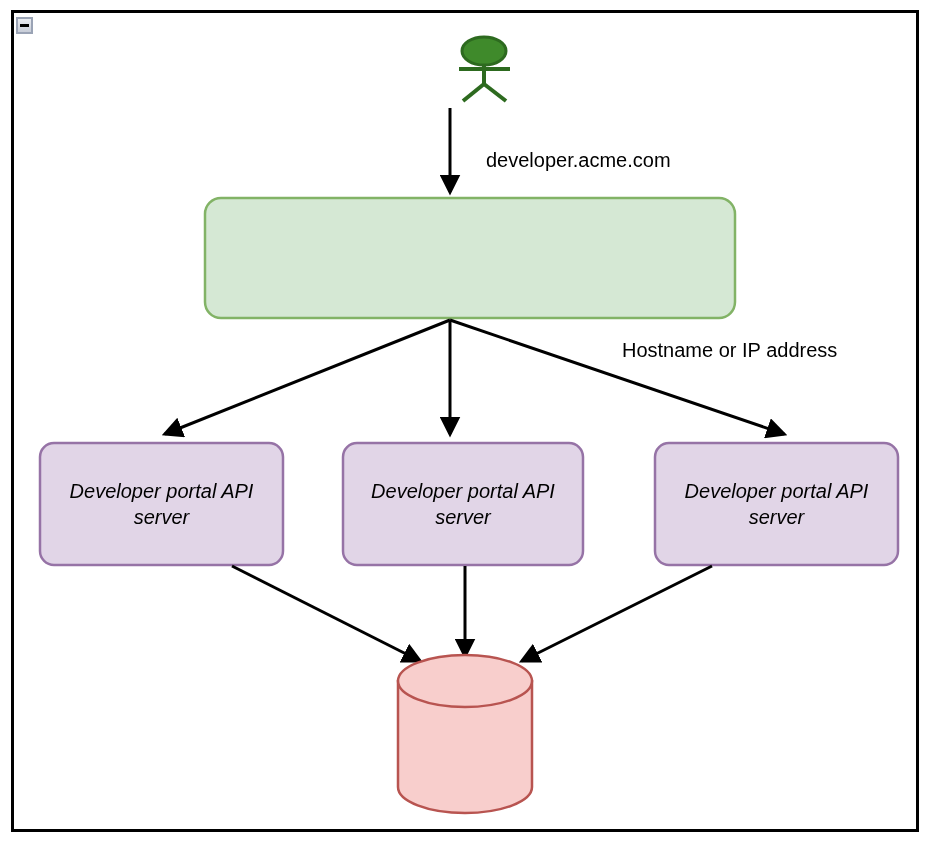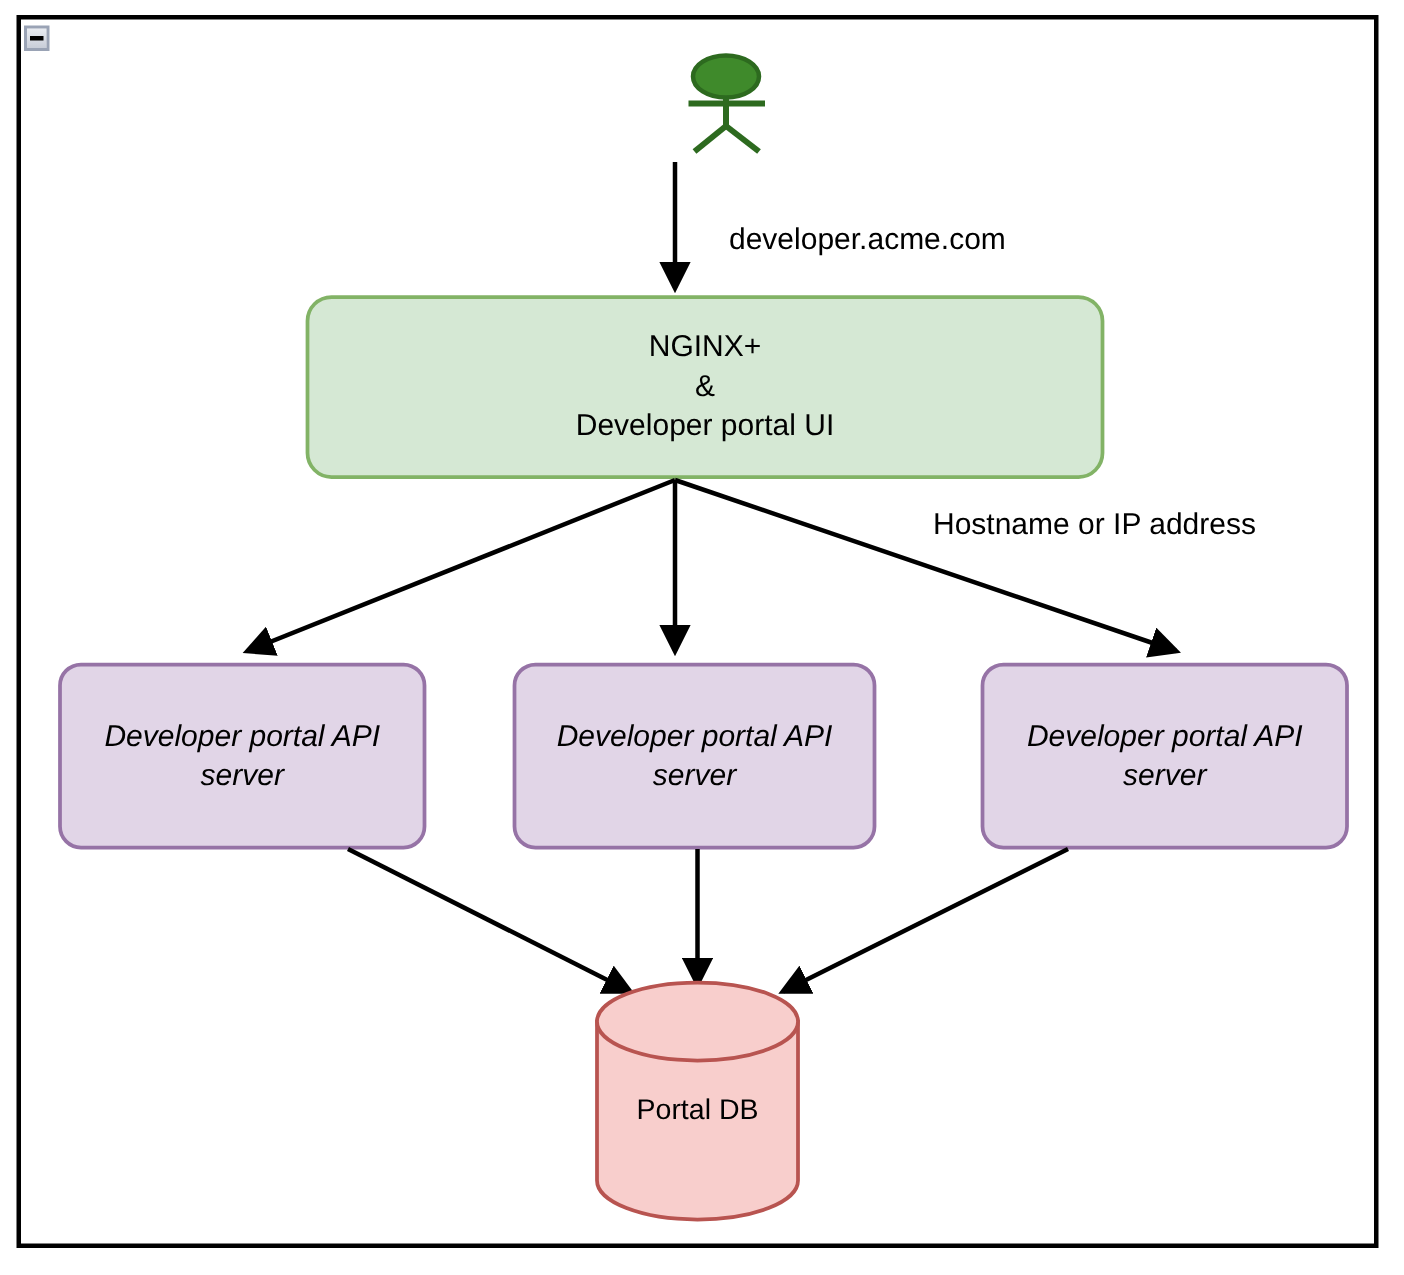--- a/index.html
+++ b/index.html
@@ -164,29 +164,25 @@
       <ellipse cx="465" cy="681" rx="67" ry="26" fill="#f8cecc" stroke="#b85450" stroke-width="2.5"></ellipse>
     </g>
   </svg>
 
   <div class="frame"></div>
 
   <div class="collapse-btn">
     <span class="minus"></span>
   </div>
 
-  <div class="node-label node-nginx">NGINX+
-&amp;
-Developer portal UI</div>
 
   <div class="node-label node-api node-api-1">Developer portal API server</div>
   <div class="node-label node-api node-api-2">Developer portal API server</div>
   <div class="node-label node-api node-api-3">Developer portal API server</div>
 
-  <div class="node-label node-db">Portal DB</div>
 
   <div class="edge-label label-hostname">Hostname or IP address</div>
   <div class="edge-label label-domain">developer.acme.com</div>
 
   <div class="hit hit-actor"></div>
   <div class="hit hit-nginx"></div>
   <div class="hit hit-api-1"></div>
   <div class="hit hit-api-2"></div>
   <div class="hit hit-api-3"></div>
   <div class="hit hit-db"></div>

